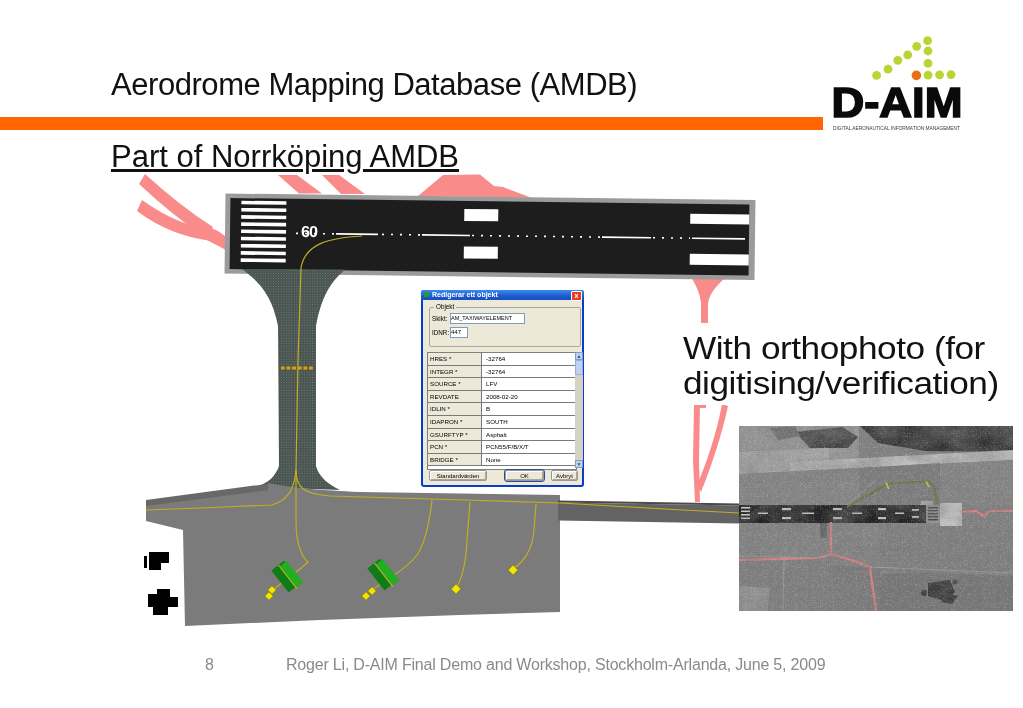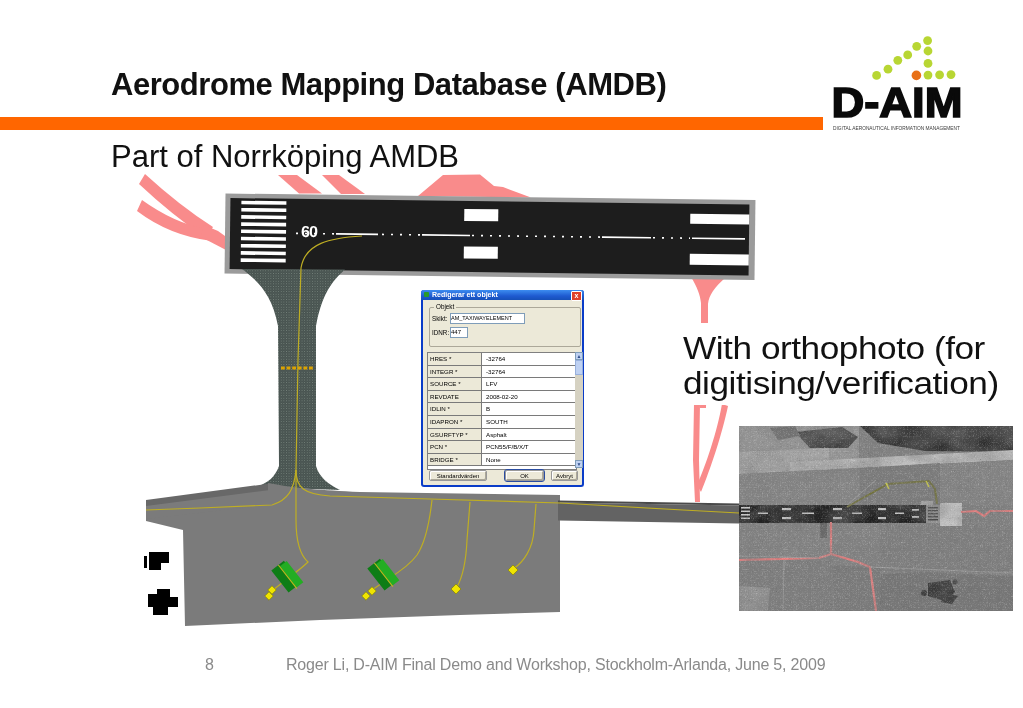--- a/index.html
+++ b/index.html
@@ -1,21 +1,21 @@
 <!DOCTYPE html>
 <html><head>
 <meta charset="utf-8">
 <style>
 html,body{margin:0;padding:0;}
 body{width:1023px;height:708px;position:relative;background:#fff;overflow:hidden;
   font-family:"Liberation Sans",sans-serif;}
 .abs{position:absolute;}
-#title{left:111px;top:67px;font-size:31px;font-weight:bold;color:#111;letter-spacing:-0.45px;}
+#title{left:111px;top:67px;font-size:31px;font-weight:normal;color:#111;letter-spacing:-0.45px;}
 #obar{left:0;top:117px;width:823px;height:13px;background:#FF6600;}
-#sub{left:111px;top:139px;font-size:31px;color:#111;}
+#sub{left:111px;top:139px;font-size:31px;color:#111;text-decoration:underline;}
 #withbox{left:678px;top:323px;width:345px;height:82px;background:#fff;}
 #with{left:683px;top:331px;font-size:31px;color:#111;line-height:35px;letter-spacing:-0.4px;transform:scaleX(1.135);transform-origin:0 0;}
 #footer{left:0;top:656px;width:1023px;font-size:16px;color:#8a8a8a;letter-spacing:-0.2px;}
 #fnum{position:absolute;left:205px;}
 #ftext{position:absolute;left:286px;}
 </style>
 </head>
 <body>
 <svg class="abs" style="left:0;top:0" width="1023" height="708" viewBox="0 0 1023 708">
 <defs>

